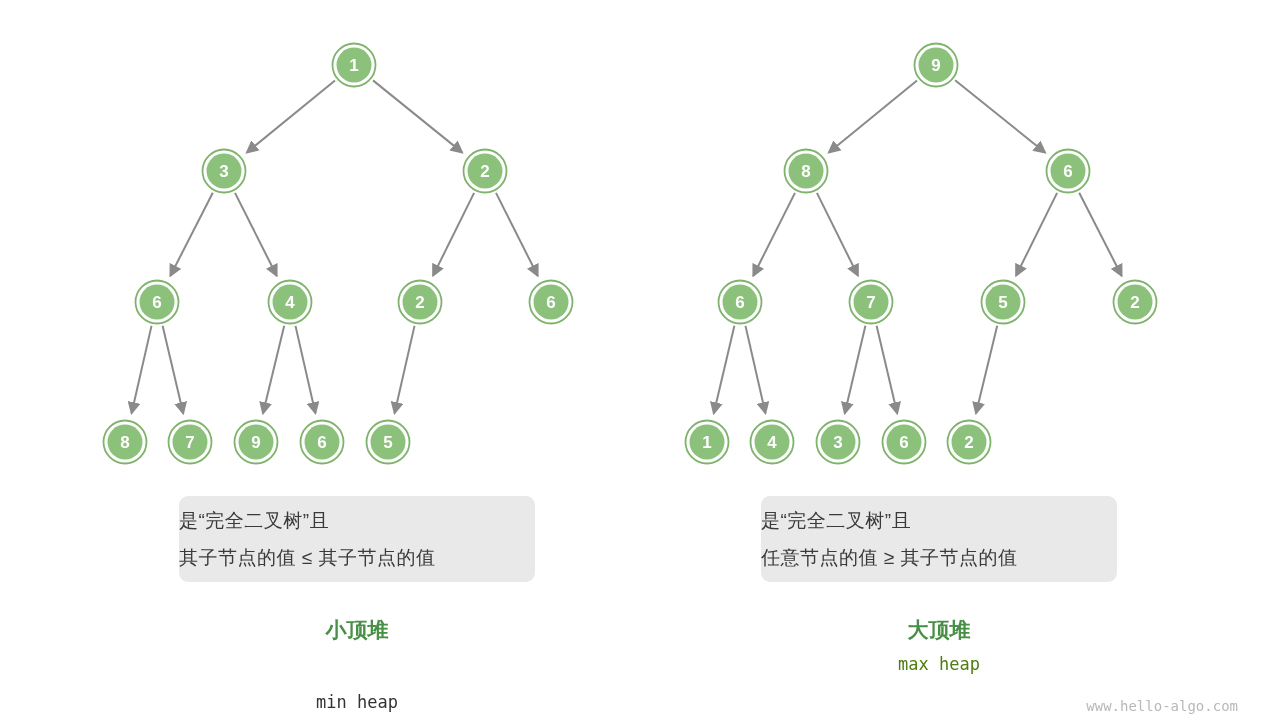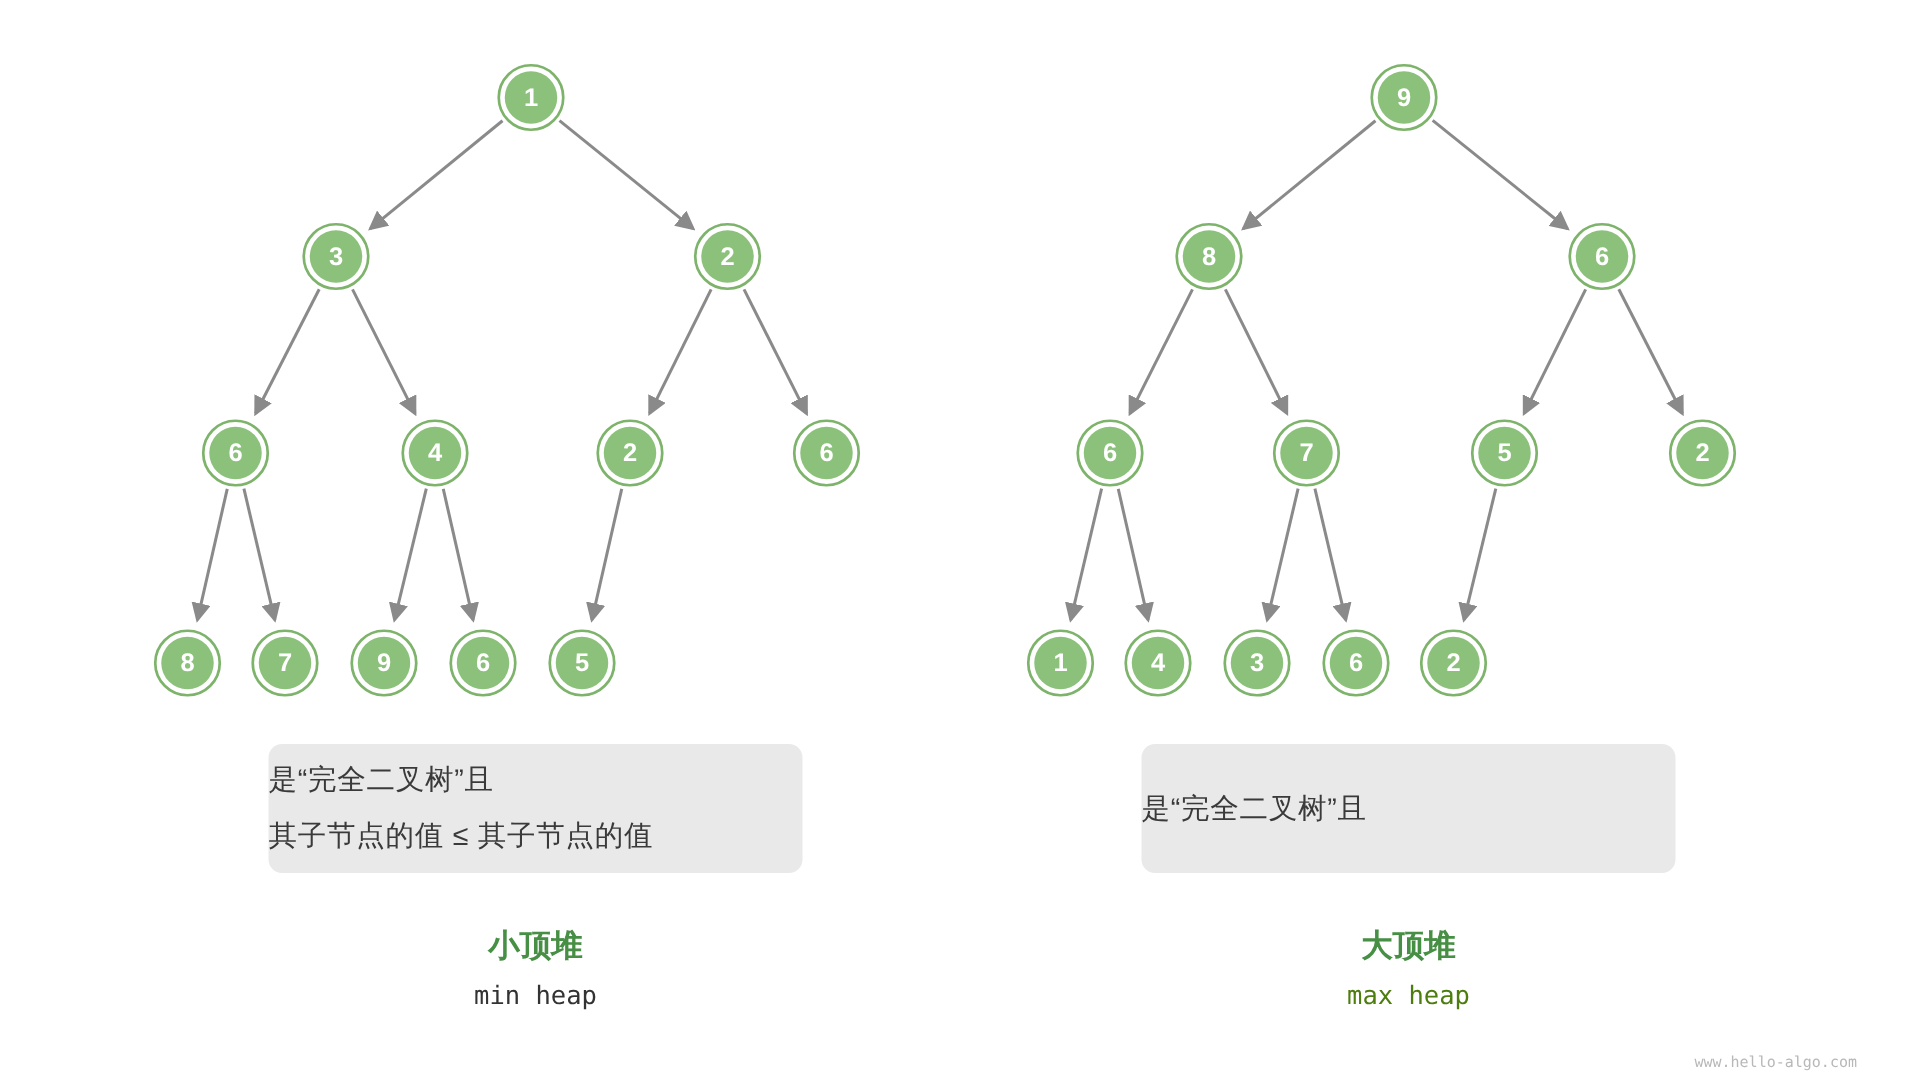--- a/index.html
+++ b/index.html
@@ -44,21 +44,21 @@
     position: absolute;
     width: 356px;
     text-align: center;
     font-size: 17px;
     font-family: "DejaVu Sans Mono", monospace;
   }
   .watermark {
     position: absolute;
     right: 42px;
     bottom: 6px;
-    font-size: 10px;
+    font-size: 14px;
     font-family: "DejaVu Sans Mono", monospace;
     text-align: right;
   }
   .node-label {
     font-family: "Liberation Sans", sans-serif;
     font-size: 17px;
     font-weight: bold;
   }
 </style>
 </head>
@@ -220,23 +220,24 @@
       </g>
     </svg>
 
   <div class="caption-box" id="caption-0" style="left: 179px; top: 496px; background: rgb(233, 233, 233); color: rgb(58, 58, 58);">
     <div>是“完全二叉树”且</div>
     <div>其子节点的值 ≤ 其子节点的值</div>
   </div>
 
   <div class="caption-box" id="caption-1" style="left: 761px; top: 496px; background: rgb(233, 233, 233); color: rgb(58, 58, 58);">
     <div>是“完全二叉树”且</div>
+    <div>任意节点的值 ≥ 其子节点的值</div>
   </div>
 
   <div class="heap-title-zh" id="title-zh-0" style="left: 179px; top: 616px; color: rgb(71, 143, 68);">小顶堆</div>
   <div class="heap-title-zh" id="title-zh-1" style="left: 761px; top: 616px; color: rgb(71, 143, 68);">大顶堆</div>
 
-  <div class="heap-title-en" id="title-en-0" style="left: 179px; top: 654px; color: rgb(51, 51, 51);">min heap</div>
+  <div class="heap-title-en" id="title-en-0" style="left: 179px; top: 692px; color: rgb(51, 51, 51);">min heap</div>
   <div class="heap-title-en" id="title-en-1" style="left: 761px; top: 654px; color: #4d7c0f;">max heap</div>
 
   <div class="watermark" style="color: rgb(184, 184, 184);">www.hello-algo.com</div>
 
 </div>
 
 </body></html>

